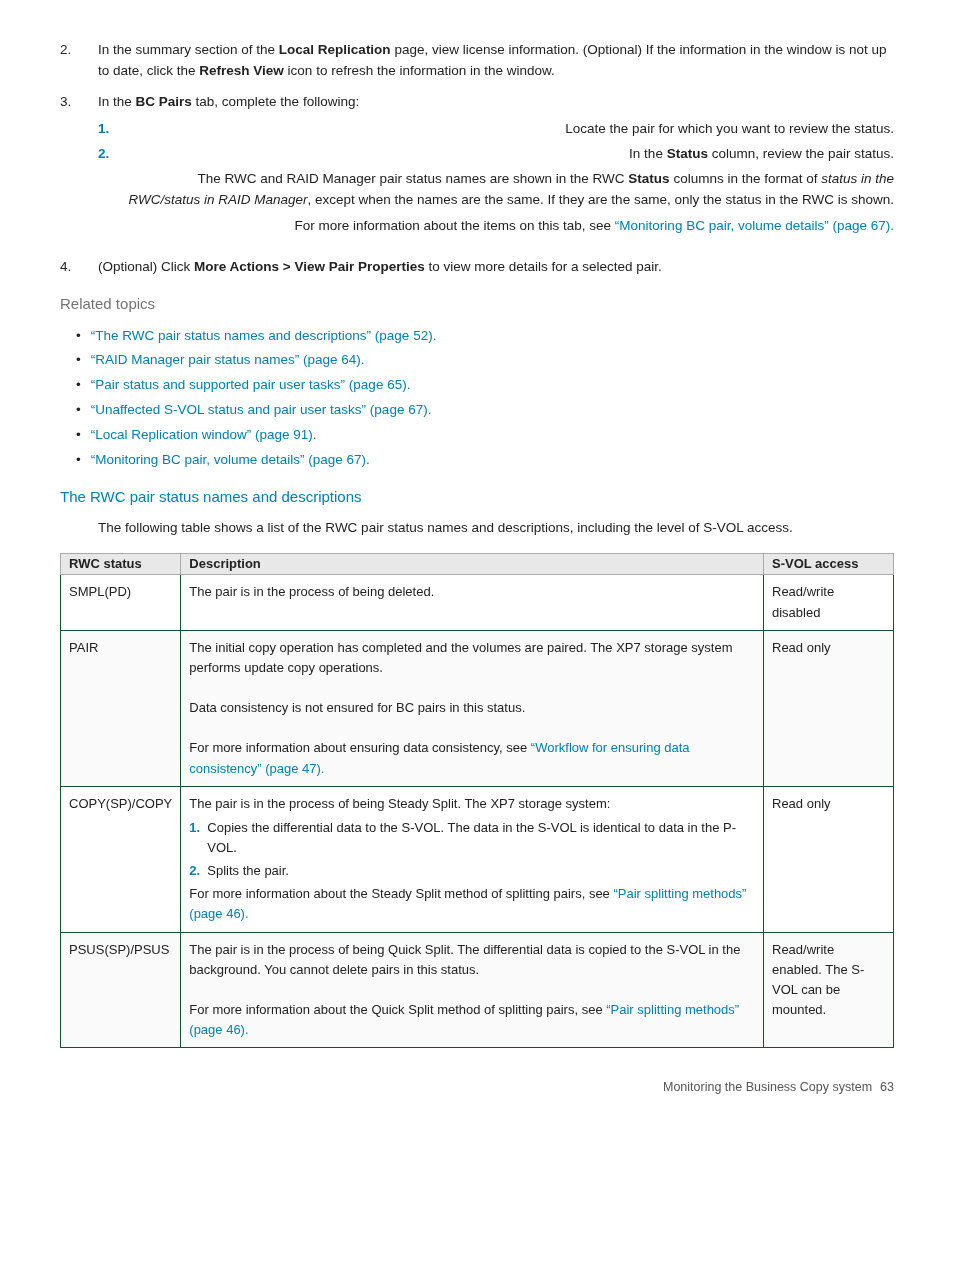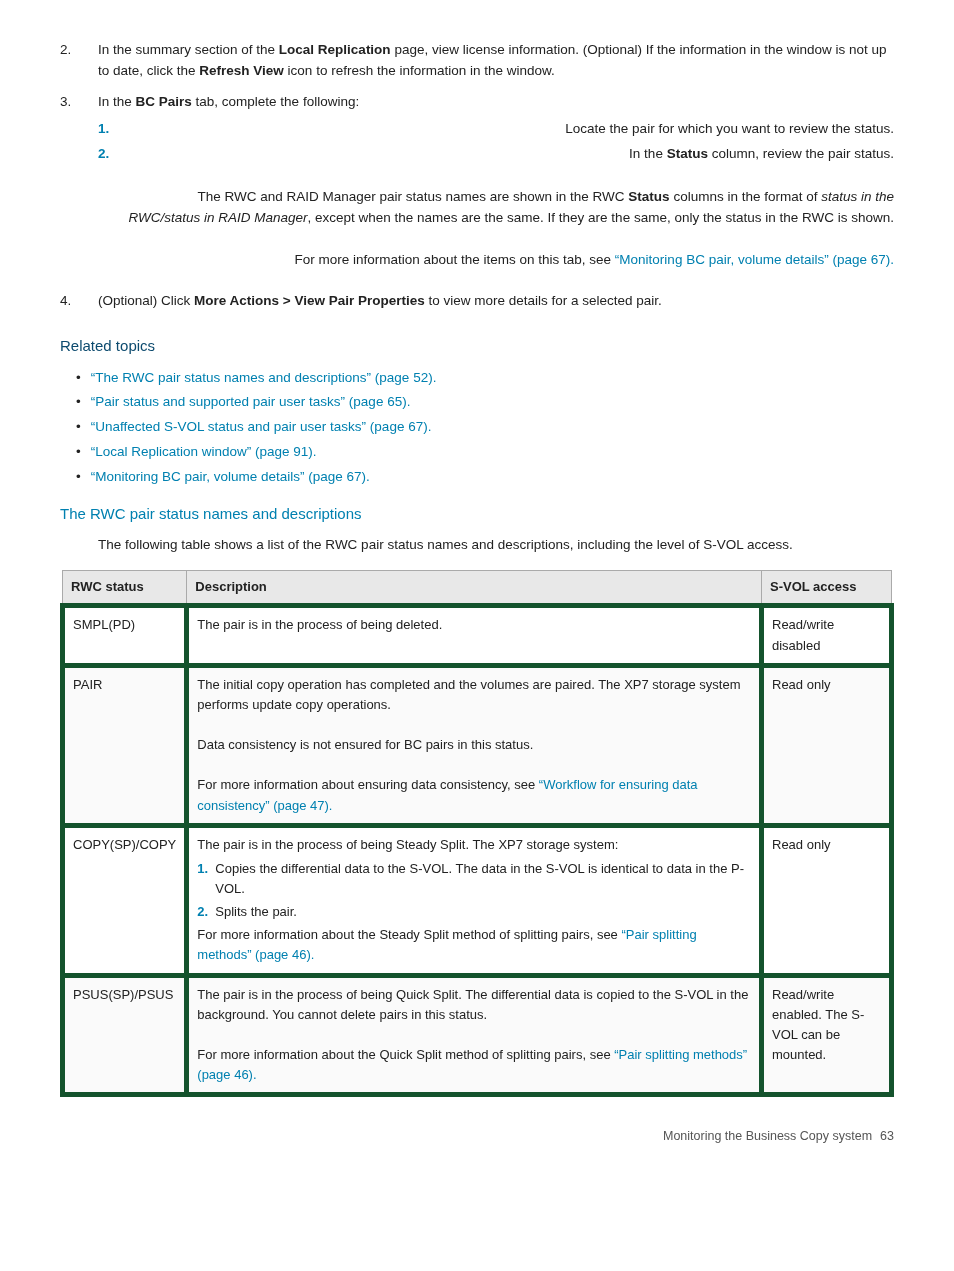--- a/index.html
+++ b/index.html
@@ -43,30 +43,30 @@
       min-width: 28px;
       font-weight: bold;
       color: #0080b0;
     }
     .inner-ol li .inner-content {
       flex: 1;
       text-align: right;
     }
 
     .block-text {
-      margin-top: 22px;
+      margin-top: 4px;
       margin-bottom: 6px;
     }
 
     
     .section-heading {
-      color: #0c4a6e;
+      color: #737373;
       font-size: 15px;
       font-weight: normal;
-      margin-top: 22px;
+      margin-top: 14px;
       margin-bottom: 10px;
     }
     .bullet-list {
       list-style: none;
       padding-left: 16px;
       margin-bottom: 14px;
     }
     .bullet-list li {
       display: flex;
       align-items: flex-start;
@@ -95,27 +95,27 @@
     
     .rwc-table {
       width: 100%;
       border-collapse: collapse;
       margin-top: 10px;
       font-size: 13px;
     }
     .rwc-table th {
       background: #e8e8e8;
       border: 1px solid #aaa;
-      padding: 6px 8px;
+      padding: 0 8px;
       font-weight: bold;
       text-align: left;
       font-size: 13px;
     }
     .rwc-table td {
-      border: 5px solid #14532d;
+      border: 1px solid #14532d;
       padding: 7px 8px;
       vertical-align: top;
     }
     .rwc-table tr:nth-child(even) td {
       background: #fafafa;
     }
     .col-rwc { width: 110px; }
     .col-desc { width: auto; }
     .col-svol { width: 130px; }
 
@@ -193,20 +193,23 @@
       (Optional) Click <span class="bold">More Actions &gt; View Pair Properties</span> to view more details for a selected pair.
     </div>
   </div>
 
   <h2 class="section-heading">Related topics</h2>
   <ul class="bullet-list">
     <li>
       <a class="link">“The RWC pair status names and descriptions” (page 52).</a>
     </li>
     <li>
+      <a class="link">“RAID Manager pair status names” (page 64).</a>
+    </li>
+    <li>
       <a class="link">“Pair status and supported pair user tasks” (page 65).</a>
     </li>
     <li>
       <a class="link">“Unaffected S-VOL status and pair user tasks” (page 67).</a>
     </li>
     <li>
       <a class="link">“Local Replication window” (page 91).</a>
     </li>
     <li>
       <a class="link">“Monitoring BC pair, volume details” (page 67).</a>

